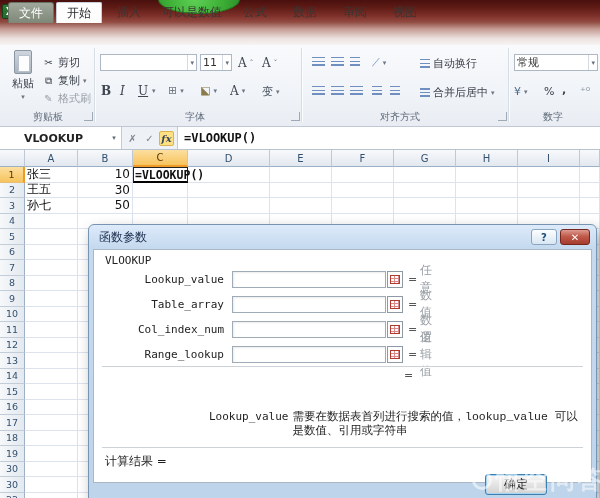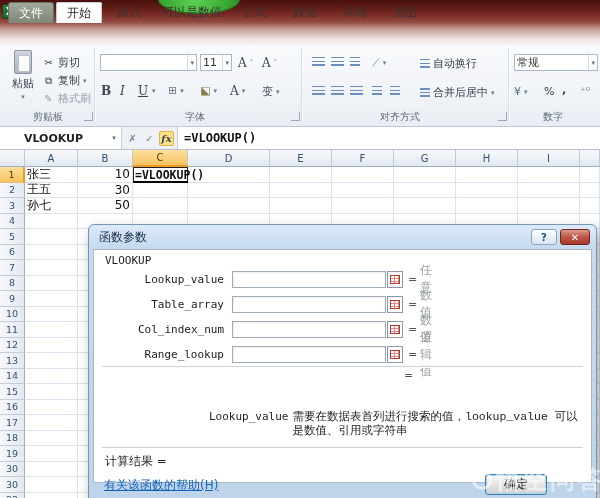--- a/index.html
+++ b/index.html
@@ -600,21 +600,20 @@
 
       <div class="groove" style="top:116px;"></div>
       <div class="abs" style="left:310px;top:119px;font-size:11px;color:#555;">=</div>
       <div class="phelp">
         <span class="pl">Lookup_value</span>
         <span class="pt">需要在数据表首列进行搜索的值，lookup_value 可以是数值、引用或字符串</span>
       </div>
 
       <div class="groove" style="top:197px;"></div>
       <div class="result">计算结果 =</div>
-      <div class="helplink">有关该函数的帮助(H)</div>
       <div class="okbtn">确定</div>
     </div>
   </div>
 
   <div class="abs watermark">
     <span class="wm-logo"></span>
     <span>悟空问答</span>
   </div>
 
 </div>

